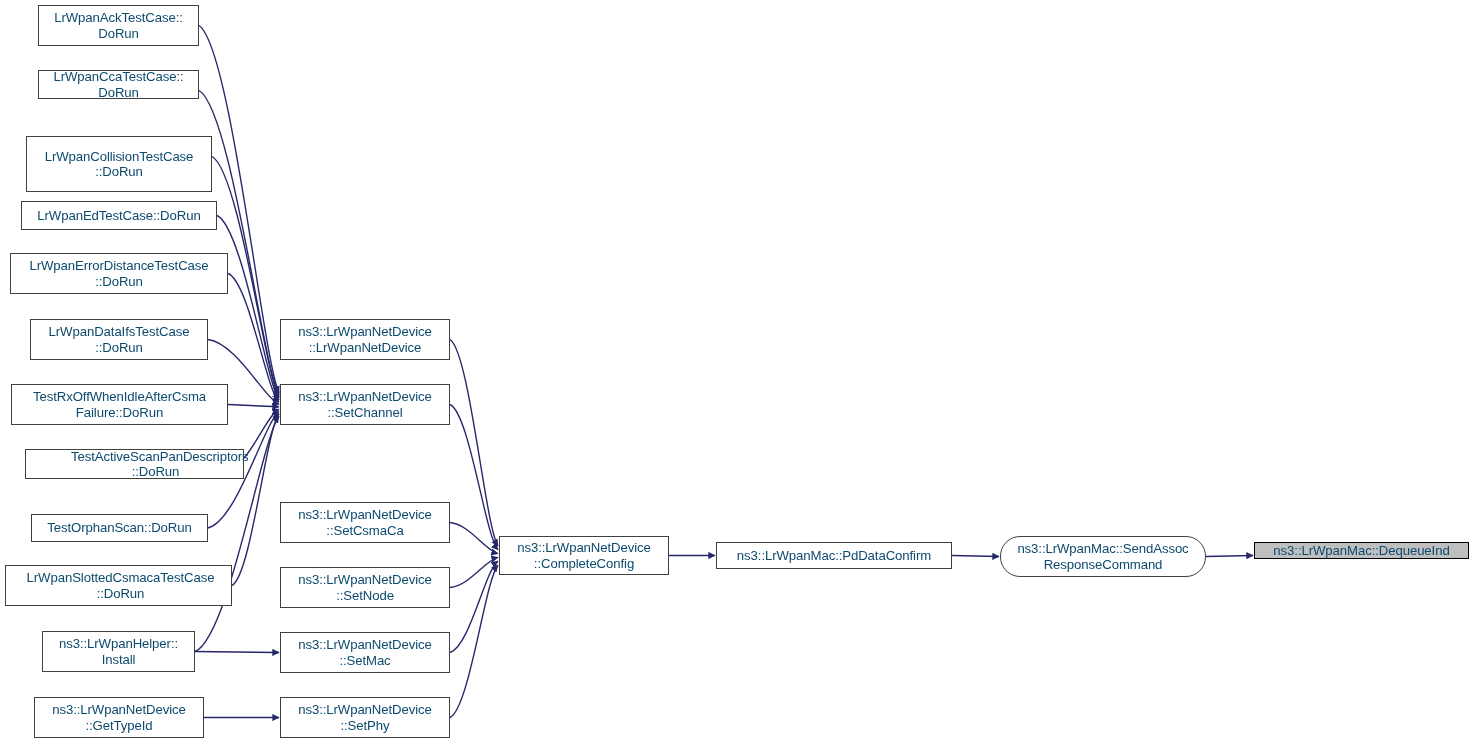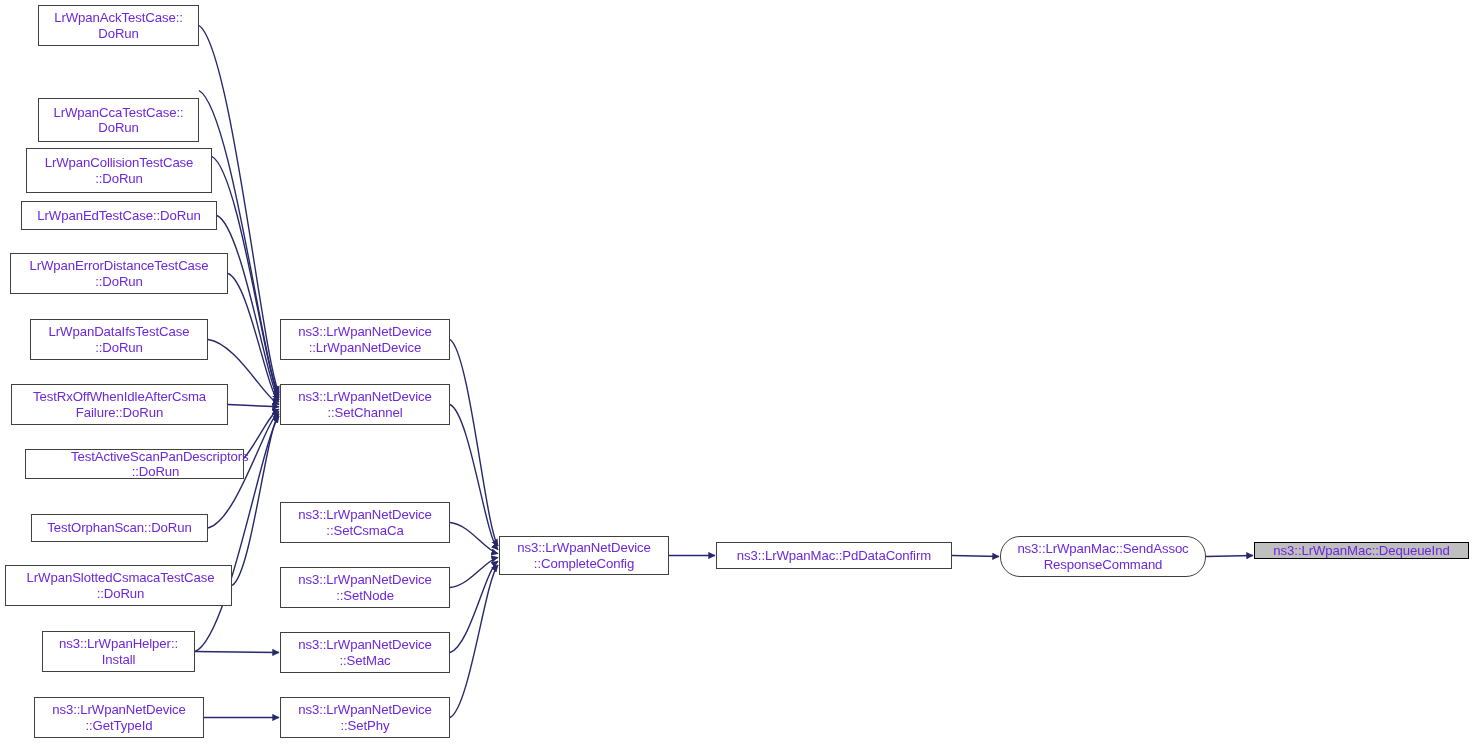--- a/index.html
+++ b/index.html
@@ -23,21 +23,21 @@
     top: 0;
     width: 1475px;
     height: 744px;
     pointer-events: none;
   }
   .node {
     position: absolute;
     box-sizing: border-box;
     border: 1px solid #404040;
     background: #ffffff;
-    color: #6d28d9;
+    color: #0c4a6e;
     display: flex;
     align-items: center;
     justify-content: center;
     text-align: center;
     font-size: 13.2px;
     line-height: 15.5px;
     letter-spacing: -0.1px;
     padding: 0 3px;
     white-space: pre-line;
     z-index: 2;
@@ -81,23 +81,23 @@
       <path d="M 450 587.5 C 469.6 585.6936571428571, 485 560.4048571428572, 498 557.3942857142857" fill="none" stroke="#27286b" stroke-width="1.4" marker-end="url(#arrow)"></path>
       <path d="M 450 652.5 C 469.6 647.0209714285714, 485 570.3145714285715, 498 561.1828571428572" fill="none" stroke="#27286b" stroke-width="1.4" marker-end="url(#arrow)"></path>
       <path d="M 450 717.5 C 469.6 708.3482857142857, 485 580.2242857142857, 498 564.9714285714285" fill="none" stroke="#27286b" stroke-width="1.4" marker-end="url(#arrow)"></path>
       <path d="M 669 555.5 L 715 555.5" fill="none" stroke="#27286b" stroke-width="1.4" marker-end="url(#arrow)"></path>
       <path d="M 952 555.5 L 999 556.5" fill="none" stroke="#27286b" stroke-width="1.4" marker-end="url(#arrow)"></path>
       <path d="M 1206 556.5 L 1253 555.5" fill="none" stroke="#27286b" stroke-width="1.4" marker-end="url(#arrow)"></path>
     </svg>
   <div id="node-layer">
       <div class="node" style="left: 38px; top: 5px; width: 161px; height: 41px;"><span class="node-label">LrWpanAckTestCase::
 DoRun</span></div>
-      <div class="node" style="left: 38px; top: 70px; width: 161px; height: 44px; margin-top: 28px;"><span class="node-label">LrWpanCcaTestCase::
+      <div class="node" style="left: 38px; top: 70px; width: 161px; height: 29px;"><span class="node-label">LrWpanCcaTestCase::
 DoRun</span></div>
-      <div class="node" style="left: 26px; top: 148px; width: 186px; height: 45px;"><span class="node-label">LrWpanCollisionTestCase
+      <div class="node" style="left: 26px; top: 136px; width: 186px; height: 56px;"><span class="node-label">LrWpanCollisionTestCase
 ::DoRun</span></div>
       <div class="node" style="left: 21px; top: 201px; width: 196px; height: 29px; text-align: center;"><span class="node-label">LrWpanEdTestCase::DoRun</span></div>
       <div class="node" style="left: 10px; top: 253px; width: 218px; height: 41px; justify-content: center;"><span class="node-label">LrWpanErrorDistanceTestCase
 ::DoRun</span></div>
       <div class="node" style="left: 30px; top: 319px; width: 178px; height: 41px;"><span class="node-label">LrWpanDataIfsTestCase
 ::DoRun</span></div>
       <div class="node" style="left: 11px; top: 384px; width: 217px; height: 41px;"><span class="node-label">TestRxOffWhenIdleAfterCsma
 Failure::DoRun</span></div>
       <div class="node" style="left: 25px; top: 449px; width: 219px; height: 30px; padding-left: 45px;"><span class="node-label">TestActiveScanPanDescriptors
 ::DoRun</span></div>

